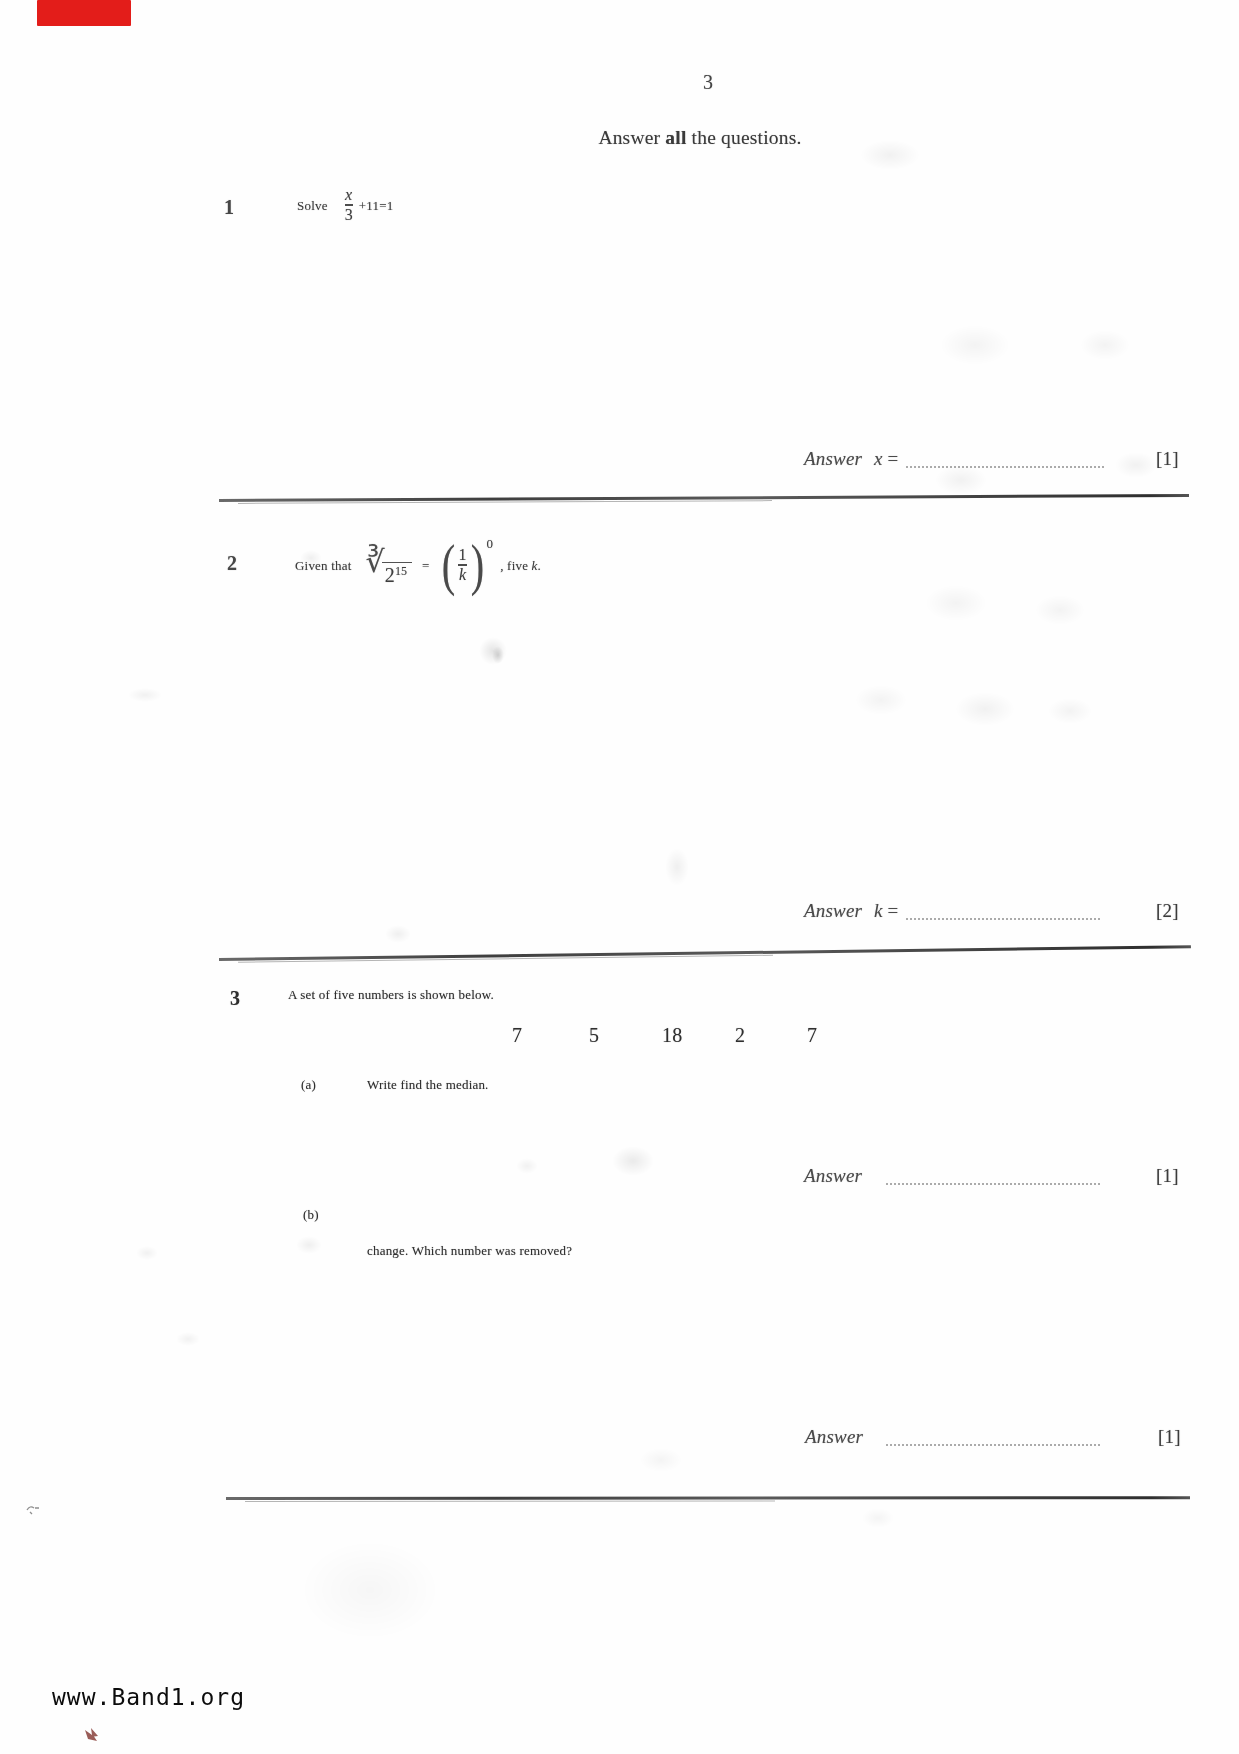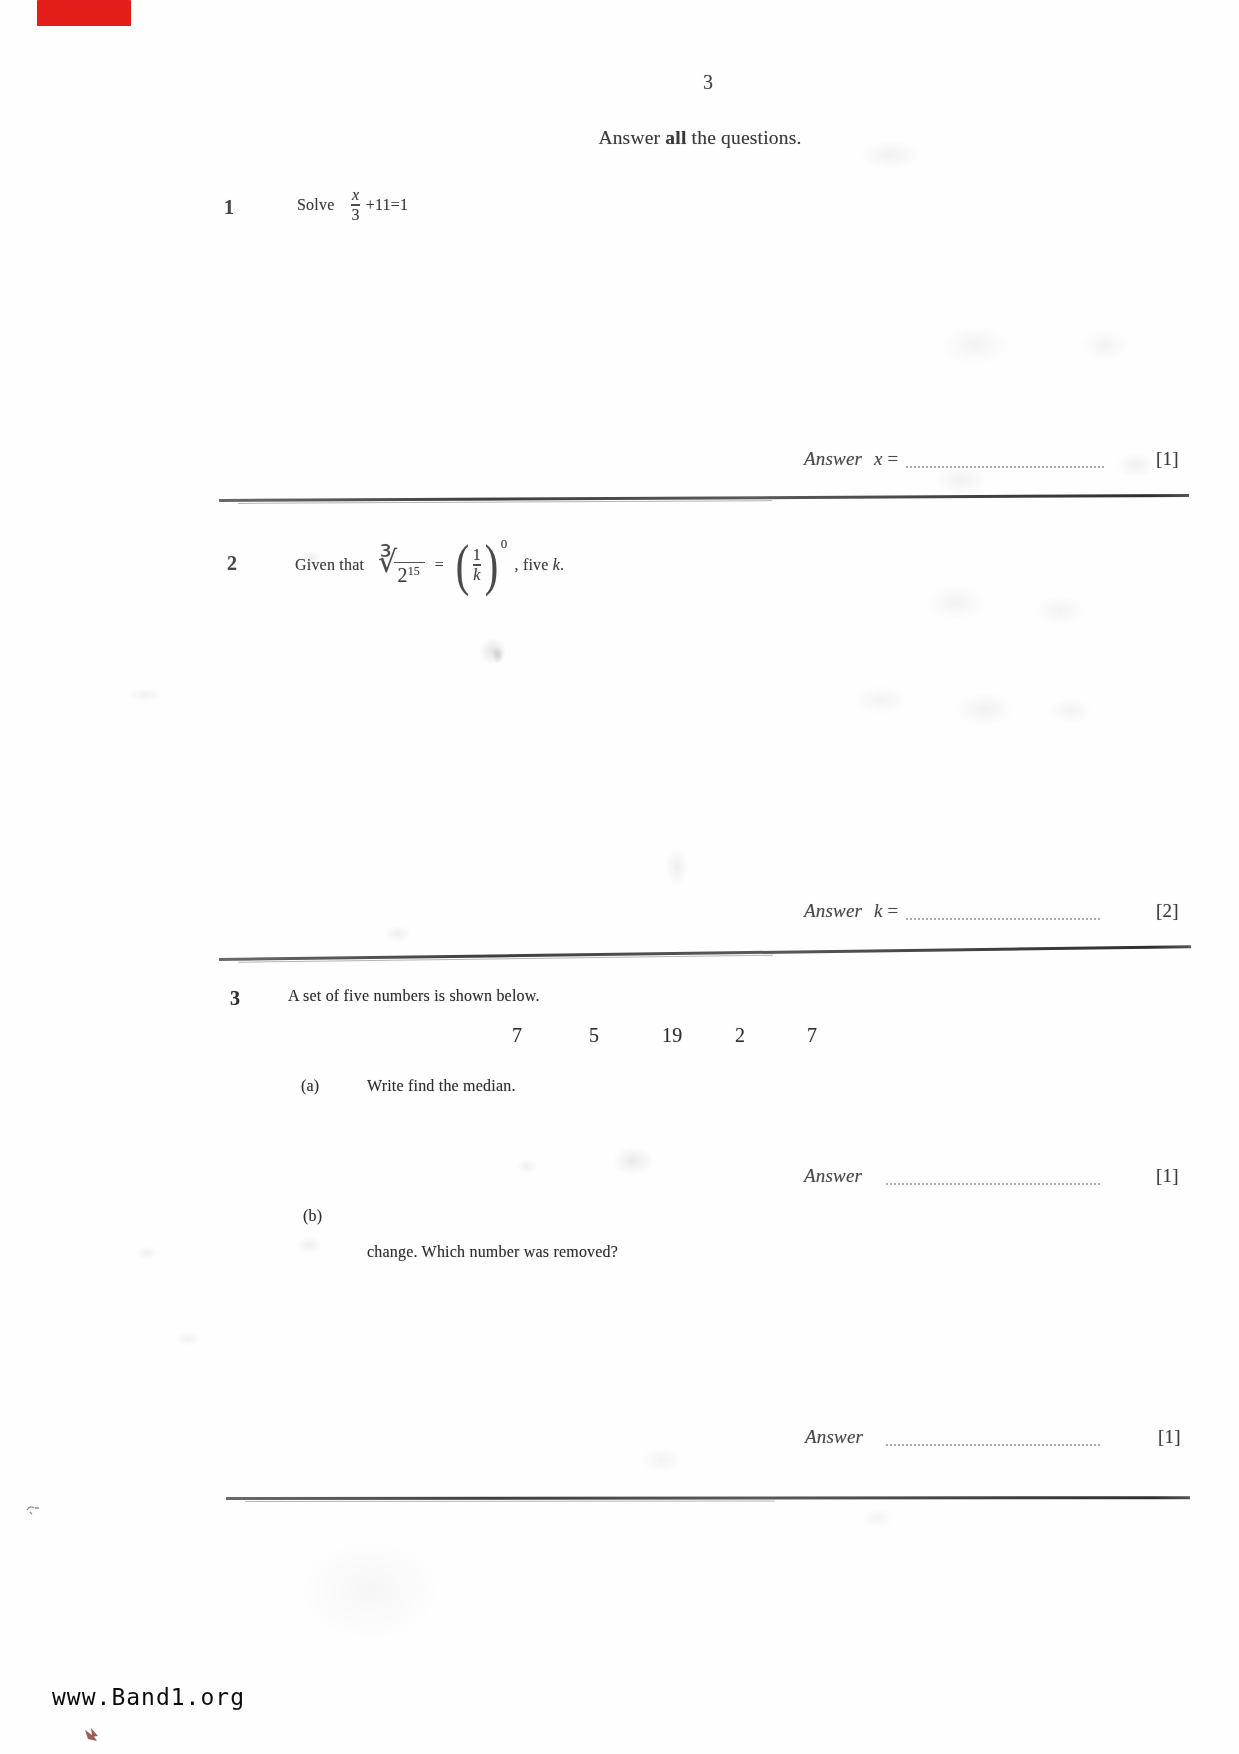--- a/index.html
+++ b/index.html
@@ -3,21 +3,21 @@
 <meta charset="utf-8">
 <style>
   html,body{margin:0;padding:0;background:#888;}
   #paper{
     position:relative;width:1239px;height:1754px;background:#fefefe;
     overflow:hidden;font-family:"Liberation Serif","DejaVu Serif",serif;color:#3f3f3f;
   }
   #scan{position:absolute;inset:0;filter:blur(0.35px);}
   .t{position:absolute;line-height:1;letter-spacing:0.2px;text-shadow:0 0 1px rgba(80,80,80,0.45);}
   .qnum{font-size:20px;font-weight:600;color:#474747;}
-  .qtext{font-size:16px;color:#3c3c3c;}
+  .qtext{font-size:13px;color:#3c3c3c;}
   .dark{color:#2e2e2e;}
   .ital{font-style:italic;}
   .ans-label{font-size:19px;font-style:italic;color:#4a4a4a;}
   .ans-var{font-size:19px;color:#4a4a4a;}
   .marks{font-size:19px;color:#3b3b3b;}
   .dots{position:absolute;border-top:2px dotted #ababab;height:0;}
   .sep{position:absolute;height:3px;transform-origin:left center;
        background:linear-gradient(90deg,#6a6a6a,#3e3e3e 28%,#5a5a5a 55%,#2f2f2f 96%,#555);}
   .sep::after{content:"";position:absolute;left:2%;top:4px;width:55%;height:1px;background:#b5b5b5;}
   .flexrow{display:flex;align-items:center;}
@@ -102,21 +102,21 @@
     <div class="dots" style="left:906px;top:918px;width:194px;"></div>
     <div class="t marks" style="left:1156px;top:901px;">[2]</div>
 
     <div class="sep" style="left:219px;top:958px;width:972px;transform:rotate(-0.75deg);"></div>
 
     <div class="t qnum dark" style="left:230px;top:988px;">3</div>
     <div class="t qtext dark" style="left:288px;top:988px;">A set of five numbers is shown below.</div>
 
     <div class="t numset" style="left:512px;top:1025px;">7</div>
     <div class="t numset" style="left:589px;top:1025px;">5</div>
-    <div class="t numset" style="left:662px;top:1025px;">19</div>
+    <div class="t numset" style="left:662px;top:1025px;">18</div>
     <div class="t numset" style="left:735px;top:1025px;">2</div>
     <div class="t numset" style="left:807px;top:1025px;">7</div>
 
     <div class="t qtext dark" style="left:301px;top:1078px;">(a)</div>
     <div class="t qtext dark" style="left:367px;top:1078px;">Write find the median.</div>
 
     <div class="t ans-label" style="left:804px;top:1166px;">Answer</div>
     <div class="dots" style="left:886px;top:1183px;width:214px;"></div>
     <div class="t marks" style="left:1156px;top:1166px;">[1]</div>
 

